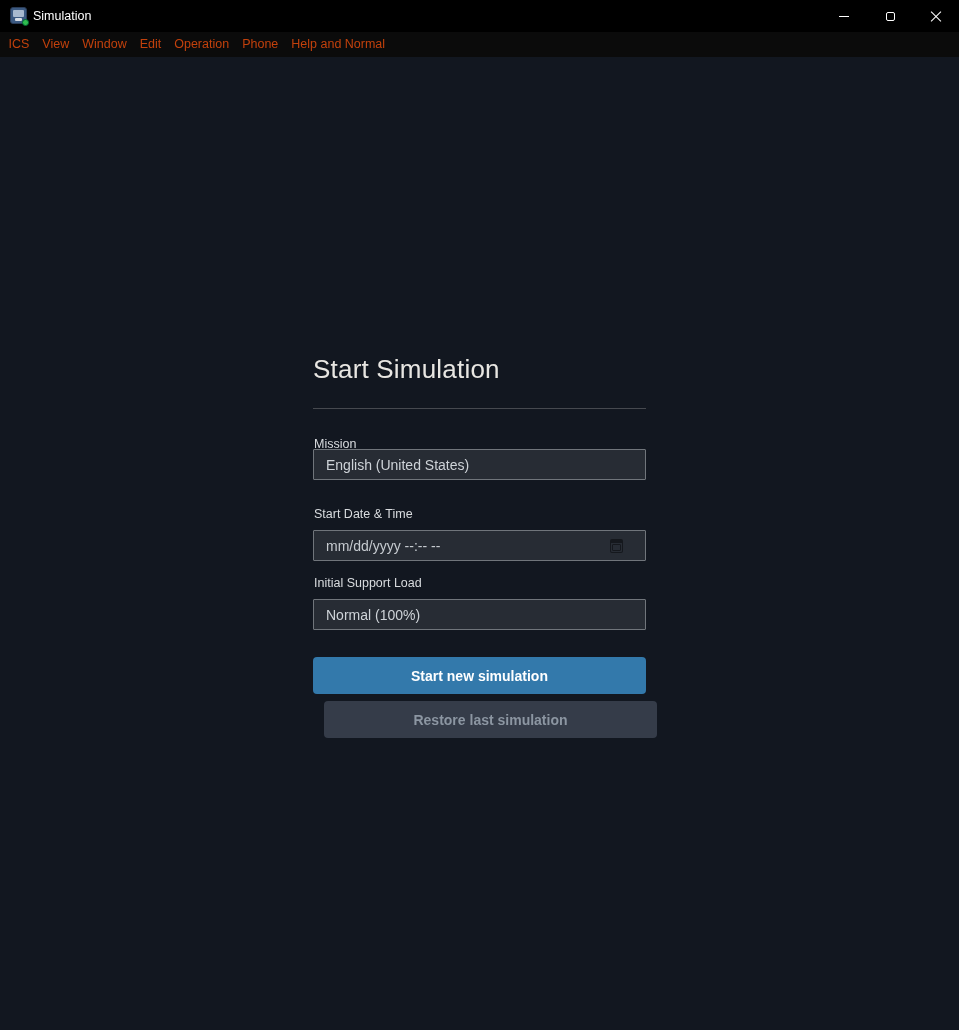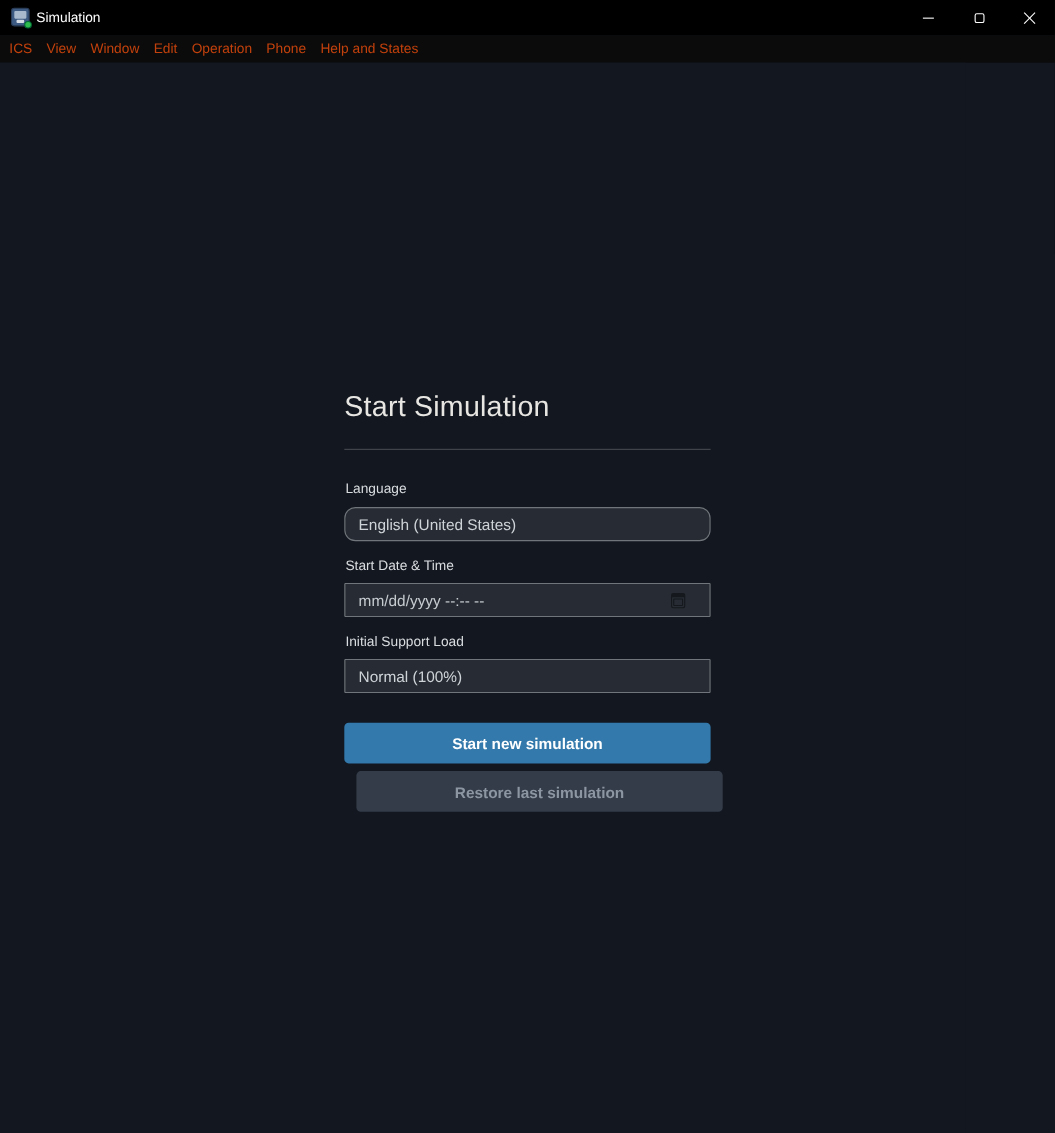--- a/index.html
+++ b/index.html
@@ -79,21 +79,21 @@
   .lbl-language { top:380px; }
   .lbl-datetime { top:450px; }
   .lbl-mission  { top:519px; }
 
   .field-box {
     position:absolute; left:0; width:333px; height:31px;
     background:#272c34; border:1px solid #70757b; border-radius:1px;
     display:flex; align-items:center; padding:0 12px;
     font-size:14px; color:#ced3d8; cursor:default;
   }
-  .box-language { top:404px;border-radius:10px; }
+  .box-language { top:392px; }
   .box-datetime { top:473px; }
   .box-mission  { top:542px; }
 
   .datetime-input {
     flex:1; height:100%; background:transparent; border:none; outline:none;
     font-family:"Liberation Sans","DejaVu Sans",sans-serif;
     font-size:14px; color:#84cc16; padding:0;
   }
   .datetime-input::placeholder { color:#c6cbd0; opacity:1; }
 
@@ -140,30 +140,30 @@
     </div>
   </div>
 
   <div class="menubar">
     <span class="menu-item">ICS</span>
     <span class="menu-item">View</span>
     <span class="menu-item">Window</span>
     <span class="menu-item">Edit</span>
     <span class="menu-item">Operation</span>
     <span class="menu-item">Phone</span>
-    <span class="menu-item">Help and States</span>
+    <span class="menu-item">Help and Normal</span>
   </div>
 
   <div class="content">
     <div class="form-col">
 
       <h1 class="page-title">Start Simulation</h1>
       <div class="divider"></div>
 
-      <div class="field-label lbl-language">Language</div>
+      <div class="field-label lbl-language">Mission</div>
       <div class="field-box box-language">
         <span>English (United States)</span>
       </div>
 
       <div class="field-label lbl-datetime">Start Date &amp; Time</div>
       <div class="field-box box-datetime">
         <input class="datetime-input" type="text" placeholder="mm/dd/yyyy --:-- --" style="">
         <span class="calendar-icon"></span>
       </div>
 

